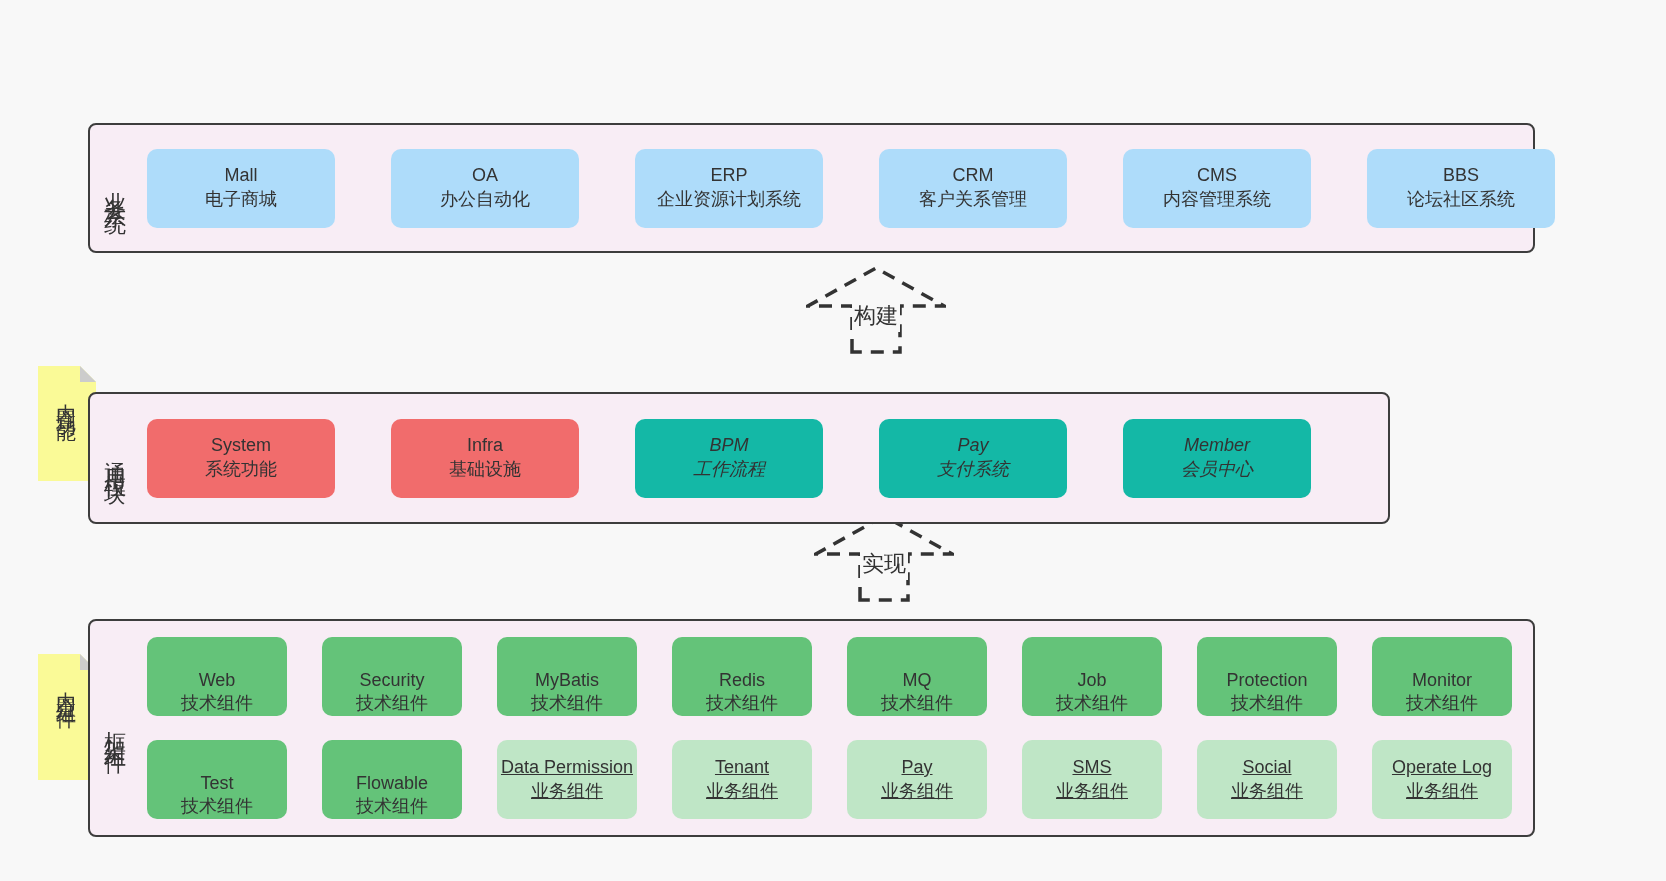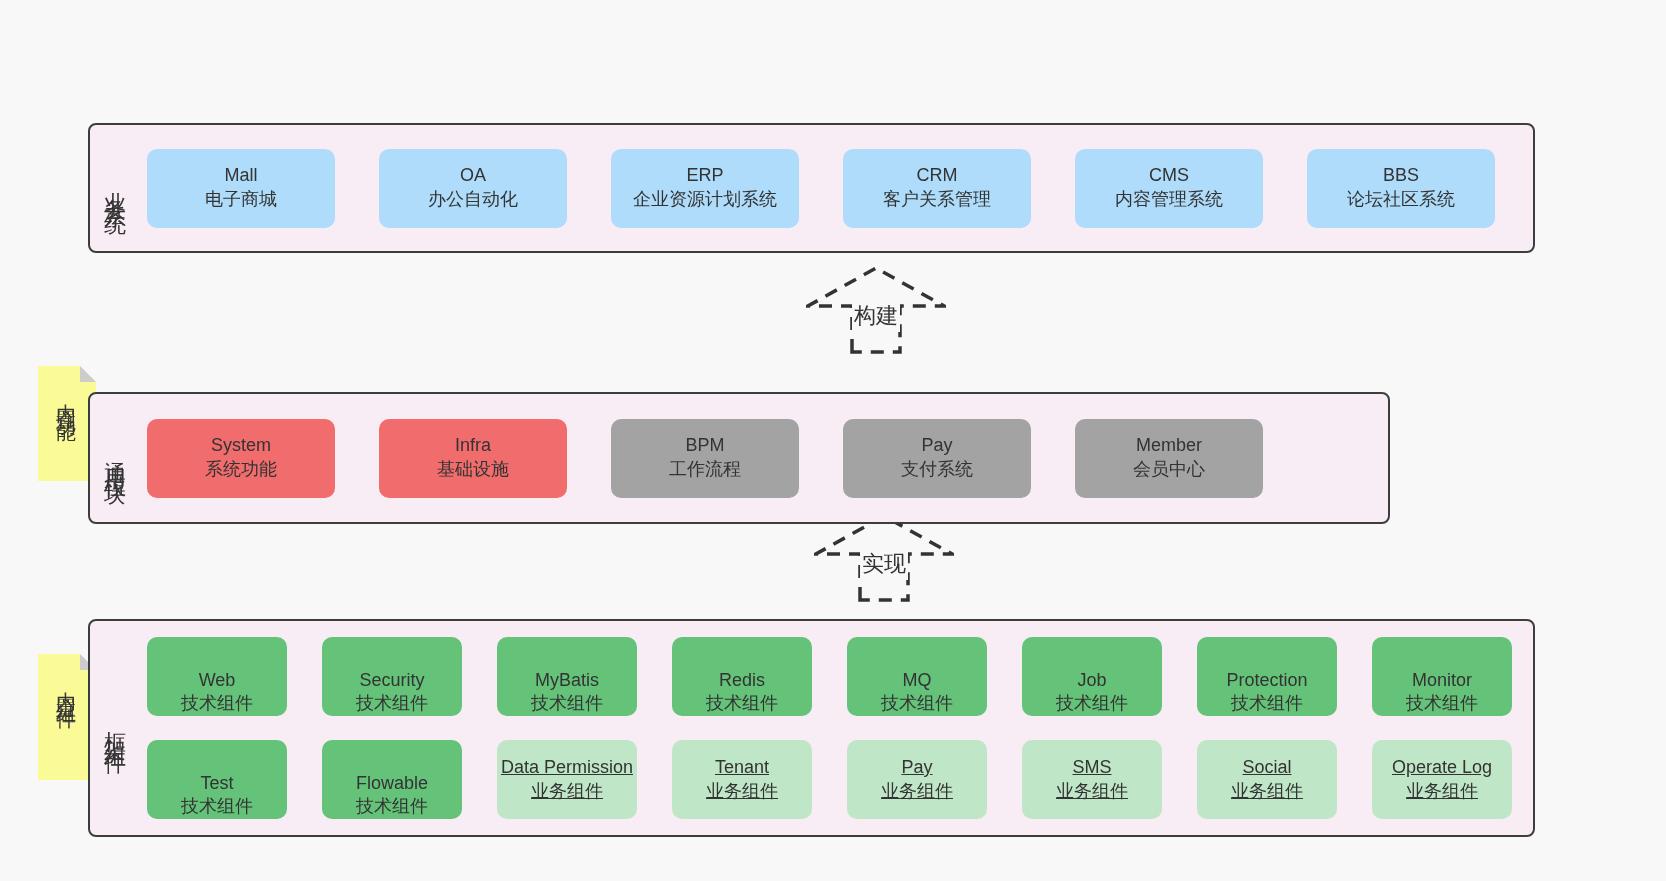--- a/index.html
+++ b/index.html
@@ -23,31 +23,31 @@
     transform:translateY(-50%);
     writing-mode:vertical-rl;
     font-size:22px; letter-spacing:7px;
     color:#333;
     white-space:nowrap;
   }
   .rows {
     position:absolute; left:57px; top:0; height:100%;
     display:flex; flex-direction:column; justify-content:center; gap:24px;
   }
-  .row { display:flex; gap:44px; }
+  .row { display:flex; gap:56px; }
   .row.tight { gap:35px; }
   .box {
     width:188px; height:79px; border-radius:10px;
     display:flex; flex-direction:column; align-items:center; justify-content:center;
     text-align:center; font-size:18px; line-height:1.32;
   }
   .box.small { width:140px; }
   .blue  { background:#aedcfa; }
   .red   { background:#f16c6c; }
-  .pink  { background:#a3a3a3; }
+  .pink  { background:#14b8a6;font-style:italic; }
   .green { background:#64c379;justify-content:flex-end; }
   .green-light { background:#bfe6c6;text-decoration:underline; }
   .box-name, .box-desc { width:100%; }
   .note {
     position:absolute; width:58px; z-index:1;
     background:#fafa97;
     clip-path:polygon(0 0, calc(100% - 16px) 0, 100% 16px, 100% 100%, 0 100%);
     display:flex; align-items:flex-start; justify-content:center;
     padding-top:22px; box-sizing:border-box;
   }

